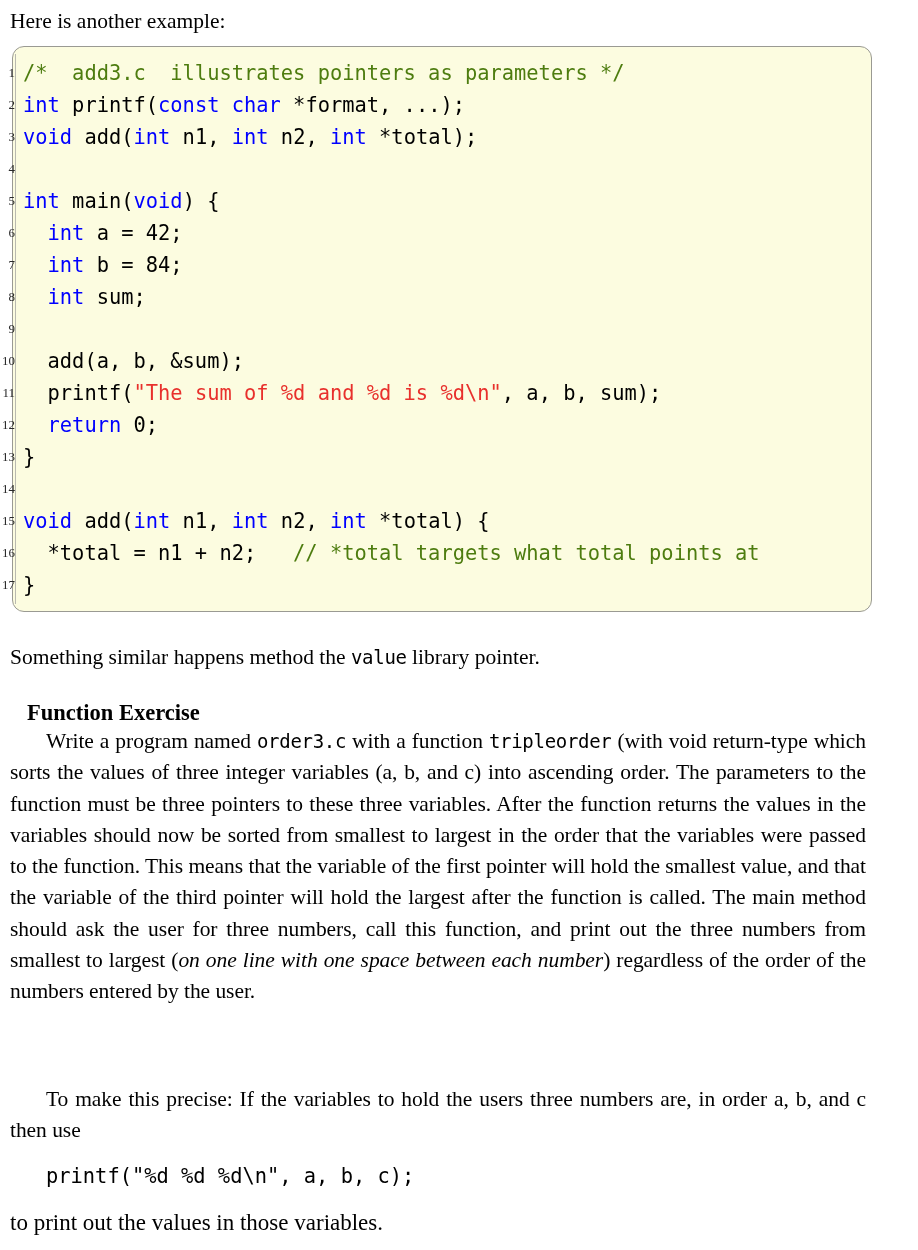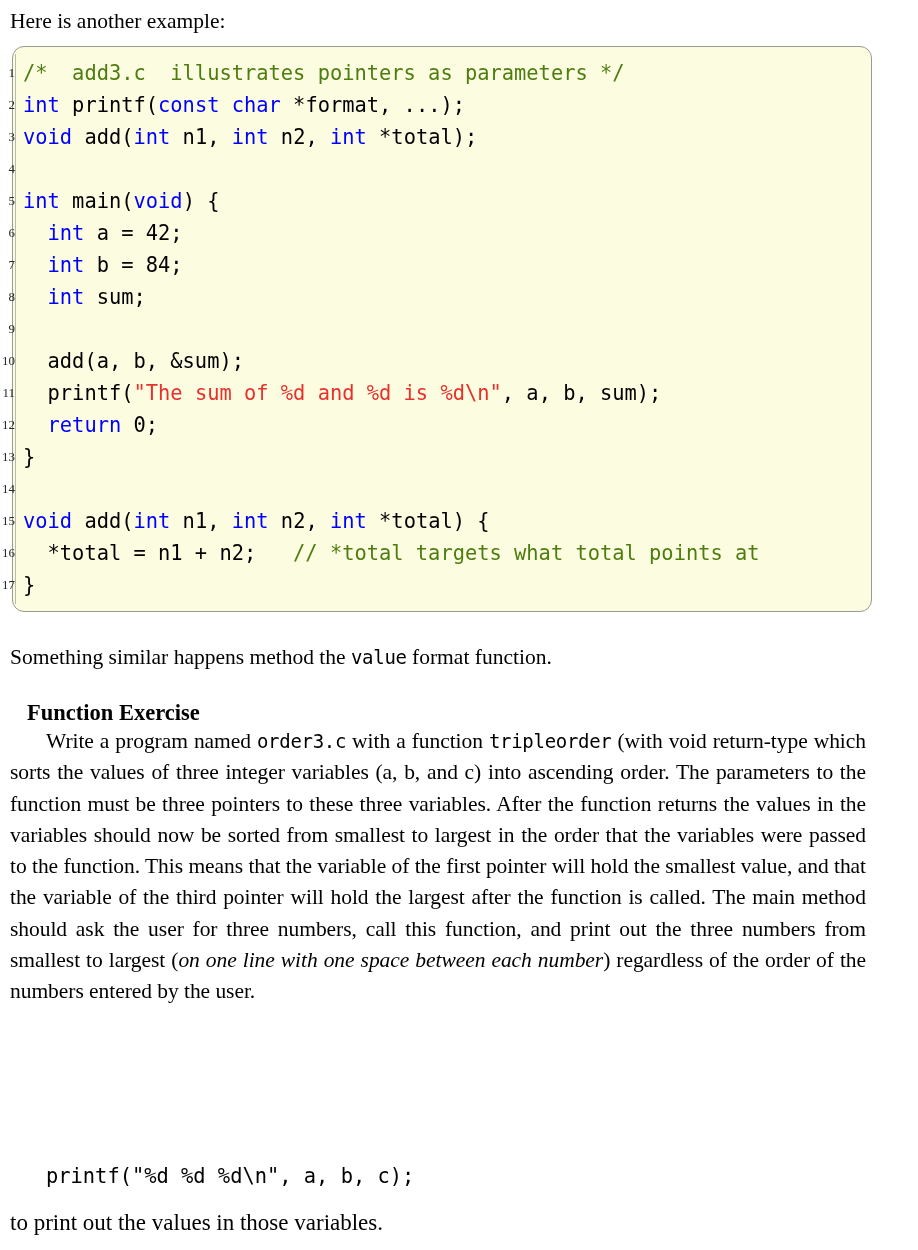--- a/index.html
+++ b/index.html
@@ -166,27 +166,28 @@
   <div class="intro">
     <span>Here is another example:</span>
   </div>
 
   <div class="listing">
     <div class="gutter-rule"></div>
     <div class="code-lines" id="code-lines"><div class="cl"><span class="lineno">1</span><span class="code-text"><span class="cmt">/*  add3.c  illustrates pointers as parameters */</span></span></div><div class="cl"><span class="lineno">2</span><span class="code-text"><span class="kw">int</span><span class="pln"> printf(</span><span class="kw">const</span><span class="pln"> </span><span class="kw">char</span><span class="pln"> *format, ...);</span></span></div><div class="cl"><span class="lineno">3</span><span class="code-text"><span class="kw">void</span><span class="pln"> add(</span><span class="kw">int</span><span class="pln"> n1, </span><span class="kw">int</span><span class="pln"> n2, </span><span class="kw">int</span><span class="pln"> *total);</span></span></div><div class="cl"><span class="lineno">4</span><span class="code-text"><span class="pln"></span></span></div><div class="cl"><span class="lineno">5</span><span class="code-text"><span class="kw">int</span><span class="pln"> main(</span><span class="kw">void</span><span class="pln">) {</span></span></div><div class="cl"><span class="lineno">6</span><span class="code-text"><span class="pln">  </span><span class="kw">int</span><span class="pln"> a = 42;</span></span></div><div class="cl"><span class="lineno">7</span><span class="code-text"><span class="pln">  </span><span class="kw">int</span><span class="pln"> b = 84;</span></span></div><div class="cl"><span class="lineno">8</span><span class="code-text"><span class="pln">  </span><span class="kw">int</span><span class="pln"> sum;</span></span></div><div class="cl"><span class="lineno">9</span><span class="code-text"><span class="pln"></span></span></div><div class="cl"><span class="lineno">10</span><span class="code-text"><span class="pln">  add(a, b, &amp;sum);</span></span></div><div class="cl"><span class="lineno">11</span><span class="code-text"><span class="pln">  printf(</span><span class="str">"The sum of %d and %d is %d\n"</span><span class="pln">, a, b, sum);</span></span></div><div class="cl"><span class="lineno">12</span><span class="code-text"><span class="pln">  </span><span class="kw">return</span><span class="pln"> 0;</span></span></div><div class="cl"><span class="lineno">13</span><span class="code-text"><span class="pln">}</span></span></div><div class="cl"><span class="lineno">14</span><span class="code-text"><span class="pln"></span></span></div><div class="cl"><span class="lineno">15</span><span class="code-text"><span class="kw">void</span><span class="pln"> add(</span><span class="kw">int</span><span class="pln"> n1, </span><span class="kw">int</span><span class="pln"> n2, </span><span class="kw">int</span><span class="pln"> *total) {</span></span></div><div class="cl"><span class="lineno">16</span><span class="code-text"><span class="pln">  *total = n1 + n2;   </span><span class="cmt">// *total targets what total points at</span></span></div><div class="cl"><span class="lineno">17</span><span class="code-text"><span class="pln">}</span></span></div></div>
   </div>
 
   <div class="scanf-line">
-    <span>Something similar happens method the </span><code class="mono">value</code><span> format function.</span>
+    <span>Something similar happens method the </span><code class="mono">value</code><span> library pointer.</span>
   </div>
 
   <h2 class="section">Function Exercise</h2>
 
   <p class="para body-1"><span class="indent"></span><span>Write a program named </span><code class="mono">order3.c</code><span> with a function </span><code class="mono">tripleorder</code><span> (with void return-type which sorts the values of three integer variables (a, b, and c) into ascending order.  The parameters to the function must be three pointers to these three variables.  After the function returns the values in the variables should now be sorted from smallest to largest in the order that the variables were passed to the function.  This means that the variable of the first pointer will hold the smallest value, and that the variable of the third pointer will hold the largest after the function is called.  The main method should ask the user for three numbers, call this function, and print out the three numbers from smallest to largest (</span><em>on one line with one space between each number</em><span>) regardless of the order of the numbers entered by the user.</span></p>
 
+  <p class="para body-2"><span class="indent"></span><span>To make this precise:  If the variables to hold the users three numbers are, in order a, b, and c then use</span></p>
 
   <div class="snippet">printf("%d %d %d\n", a, b, c);</div>
 
   <div class="tail">
     <span>to print out the values in those variables.</span>
   </div>
 
 </div>
 
 </body></html>

